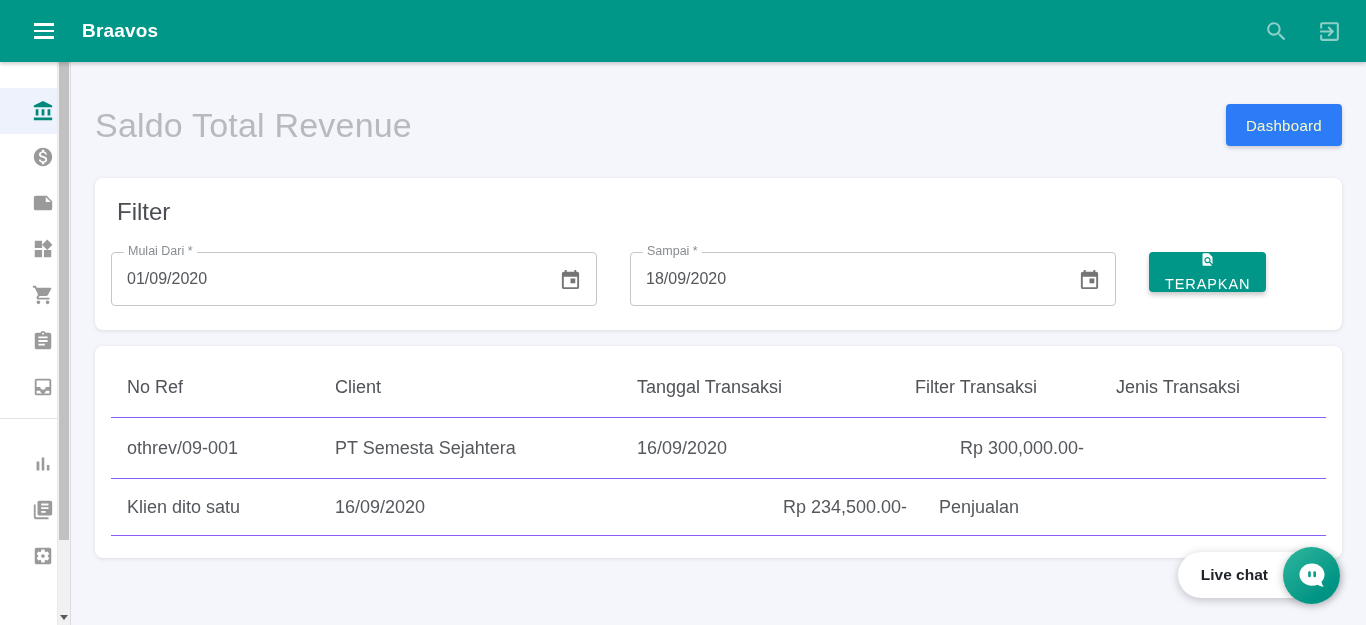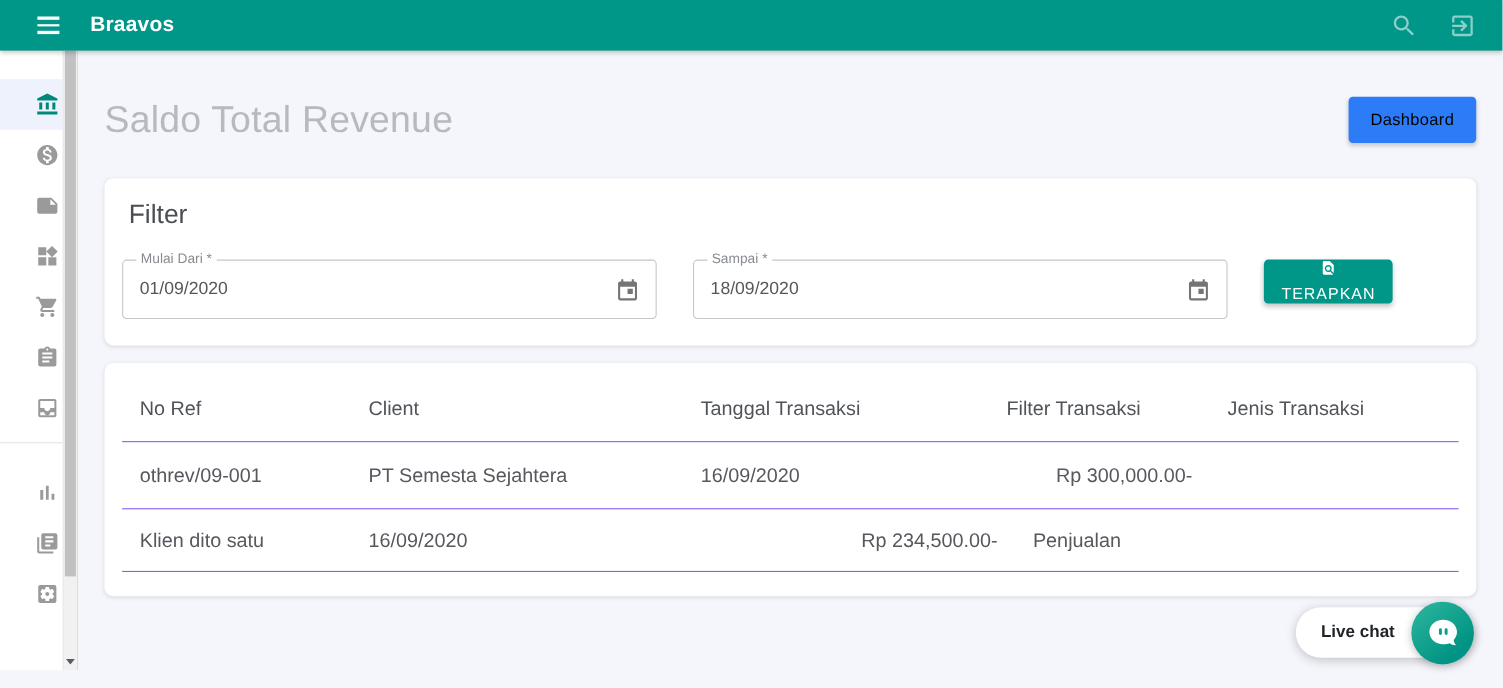--- a/index.html
+++ b/index.html
@@ -1,20 +1,20 @@
 <!DOCTYPE html>
 <html><head>
 <meta charset="utf-8">
 <style>
   * { margin:0; padding:0; box-sizing:border-box; }
   html,body { width:1366px; height:625px; overflow:hidden;
     font-family:"Liberation Sans", sans-serif; background:#f5f5fc; }
 
   
-  .topbar { position:relative; z-index:20; height:46px; background:#009688;
+  .topbar { position:relative; z-index:20; height:62px; background:#009688;
     display:flex; align-items:center; padding:0 24px 0 26px;
     box-shadow:0 2px 4px rgba(0,0,0,.2); }
   .menu-btn { width:40px; height:40px; display:flex; flex-direction:column;
     justify-content:center; gap:4px; padding-left:8px; cursor:pointer; }
   .menu-btn span { display:block; width:20px; height:2.5px; background:#fff; }
   .topbar-title { color:#fff; font-size:19px; font-weight:700; margin-left:16px;
     letter-spacing:.2px; }
   .topbar-spacer { flex:1; }
   .topbar-icons { display:flex; align-items:center; gap:28px; }
   .topbar-icons svg { width:25px; height:25px; fill:rgba(255,255,255,.55); cursor:pointer; }
@@ -38,21 +38,21 @@
   .scroll-arrow-down { position:absolute; bottom:5px; left:2px; width:0; height:0;
     border-left:4px solid transparent; border-right:4px solid transparent;
     border-top:5px solid #5a5a5a; }
 
   .main { flex:1; padding:24px; position:relative; }
 
   
   .page-head { display:flex; justify-content:space-between; align-items:center;
     margin:18px 0 0 0; }
   .page-title { font-size:34px; color:#b6b9c0; font-weight:400; letter-spacing:.2px; }
-  .dashboard-btn { height:42px; padding:0 20px; background:#2b7cf6; color:#000000;
+  .dashboard-btn { height:42px; padding:0 20px; background:#2b7cf6; color:#fef9c3;
     border:none; border-radius:4px; font-size:15px; font-family:inherit;
     letter-spacing:.3px; cursor:pointer; box-shadow:0 2px 4px rgba(0,0,0,.18); }
 
   
   .card { background:#fff; border-radius:8px; box-shadow:0 1px 4px rgba(0,0,0,.10); }
   .filter-card { margin-top:32px; padding:20px 16px 24px 16px; }
   .filter-heading { font-size:24px; color:#4a4d52; margin:0 0 26px 6px; font-weight:400; }
   .filter-row { display:flex; align-items:flex-start; gap:33px; }
 
   .field { position:relative; width:486px; height:54px; border:1px solid #c6c6c6;

